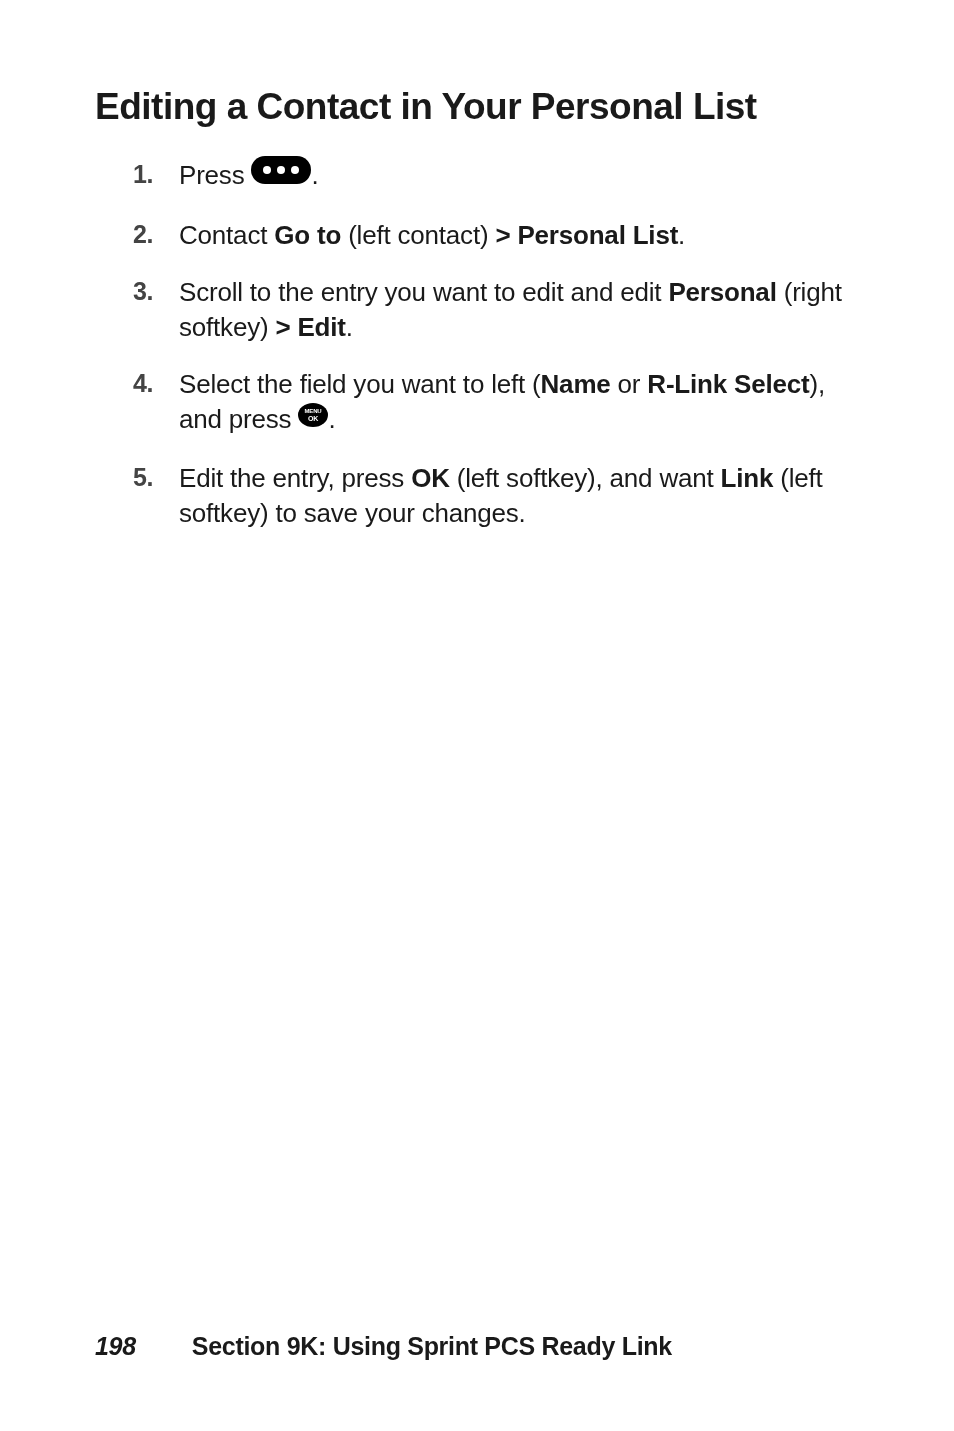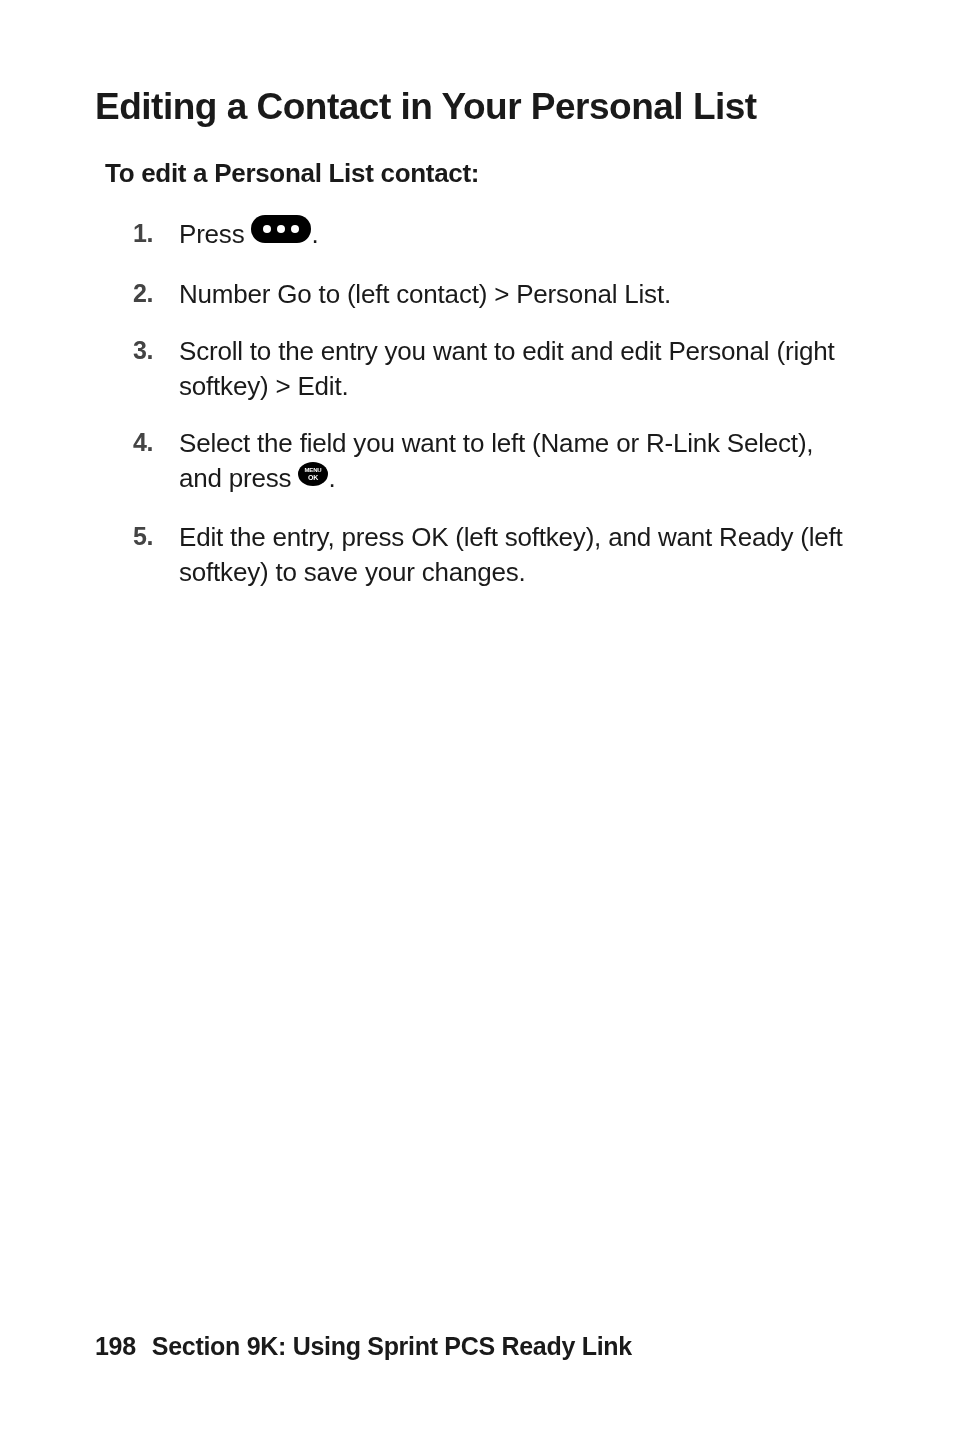--- a/index.html
+++ b/index.html
@@ -4,53 +4,52 @@
 <style>
   * { margin: 0; padding: 0; box-sizing: border-box; }
   html, body { width: 954px; height: 1431px; background: #fff; font-family: "Myriad Pro", "Segoe UI", Arial, sans-serif; color: #1a1a1a; }
   .page { width: 954px; height: 1431px; position: relative; padding: 86px 95px 0 95px; }
   .heading { font-size: 37px; font-weight: 700; letter-spacing: -0.5px; margin-bottom: 30px; }
   .subheading { font-size: 26px; font-weight: 700; letter-spacing: -0.3px; margin-left: 10px; margin-bottom: 28px; }
   .list { list-style: none; margin-left: 38px; }
   .list li { display: flex; align-items: flex-start; margin-bottom: 22px; }
   .num { font-weight: 700; font-size: 25px; color: #444; width: 46px; flex: 0 0 46px; line-height: 1.35; letter-spacing: -0.5px; }
   .body { font-size: 26px; line-height: 1.35; letter-spacing: -0.2px; flex: 1; }
-  .body b { font-weight: 400; }
+  .body b { font-weight: 700; }
   .footer { position: absolute; left: 95px; bottom: 70px; font-size: 25px; font-weight: 700; letter-spacing: -0.3px; }
-  .footer .pagenum { margin-right: 16px; }
+  .footer .pagenum { margin-right: 56px; font-style: italic; }
   .icon-pill { display: inline-block; vertical-align: middle; position: relative; top: -3px; }
   .icon-menu { display: inline-block; vertical-align: middle; position: relative; top: -3px; }
 </style>
 </head>
 <body>
 
 <div class="page">
 
   <h1 class="heading">Editing a Contact in Your Personal List</h1>
 
-  <p class="subheading">To edit a Personal List contact:</p>
 
   <ol class="list">
 
     <li>
       <span class="num">1.</span>
       <span class="body">
         <span>Press </span><span class="icon-pill"><svg width="60" height="28" viewBox="0 0 60 28">
               <rect x="0" y="0" width="60" height="28" rx="14" ry="14" fill="#000"></rect>
               <circle cx="16" cy="14" r="4" fill="#fff"></circle>
               <circle cx="30" cy="14" r="4" fill="#fff"></circle>
               <circle cx="44" cy="14" r="4" fill="#fff"></circle>
             </svg></span><span>.</span>
       </span>
     </li>
 
     <li>
       <span class="num">2.</span>
       <span class="body">
-        <span>Number </span><b>Go to</b><span> (left contact) </span><b>&gt; Personal List</b><span>.</span>
+        <span>Contact </span><b>Go to</b><span> (left contact) </span><b>&gt; Personal List</b><span>.</span>
       </span>
     </li>
 
     <li>
       <span class="num">3.</span>
       <span class="body">
         <span>Scroll to the entry you want to edit and edit </span><b>Personal</b><span> (right softkey) </span><b>&gt; Edit</b><span>.</span>
       </span>
     </li>
 
@@ -61,21 +60,21 @@
               <ellipse cx="15" cy="12" rx="15" ry="12" fill="#000"></ellipse>
               <text x="15" y="10" text-anchor="middle" fill="#fff" font-size="6" font-family="Arial" font-weight="700">MENU</text>
               <text x="15" y="18" text-anchor="middle" fill="#fff" font-size="7" font-family="Arial" font-weight="700">OK</text>
             </svg></span><span>.</span>
       </span>
     </li>
 
     <li>
       <span class="num">5.</span>
       <span class="body">
-        <span>Edit the entry, press </span><b>OK</b><span> (left softkey), and want </span><b>Ready</b><span> (left softkey) to save your changes.</span>
+        <span>Edit the entry, press </span><b>OK</b><span> (left softkey), and want </span><b>Link</b><span> (left softkey) to save your changes.</span>
       </span>
     </li>
 
   </ol>
 
   <div class="footer">
     <span class="pagenum">198</span><span>Section 9K: Using Sprint PCS Ready Link</span>
   </div>
 
 </div>

